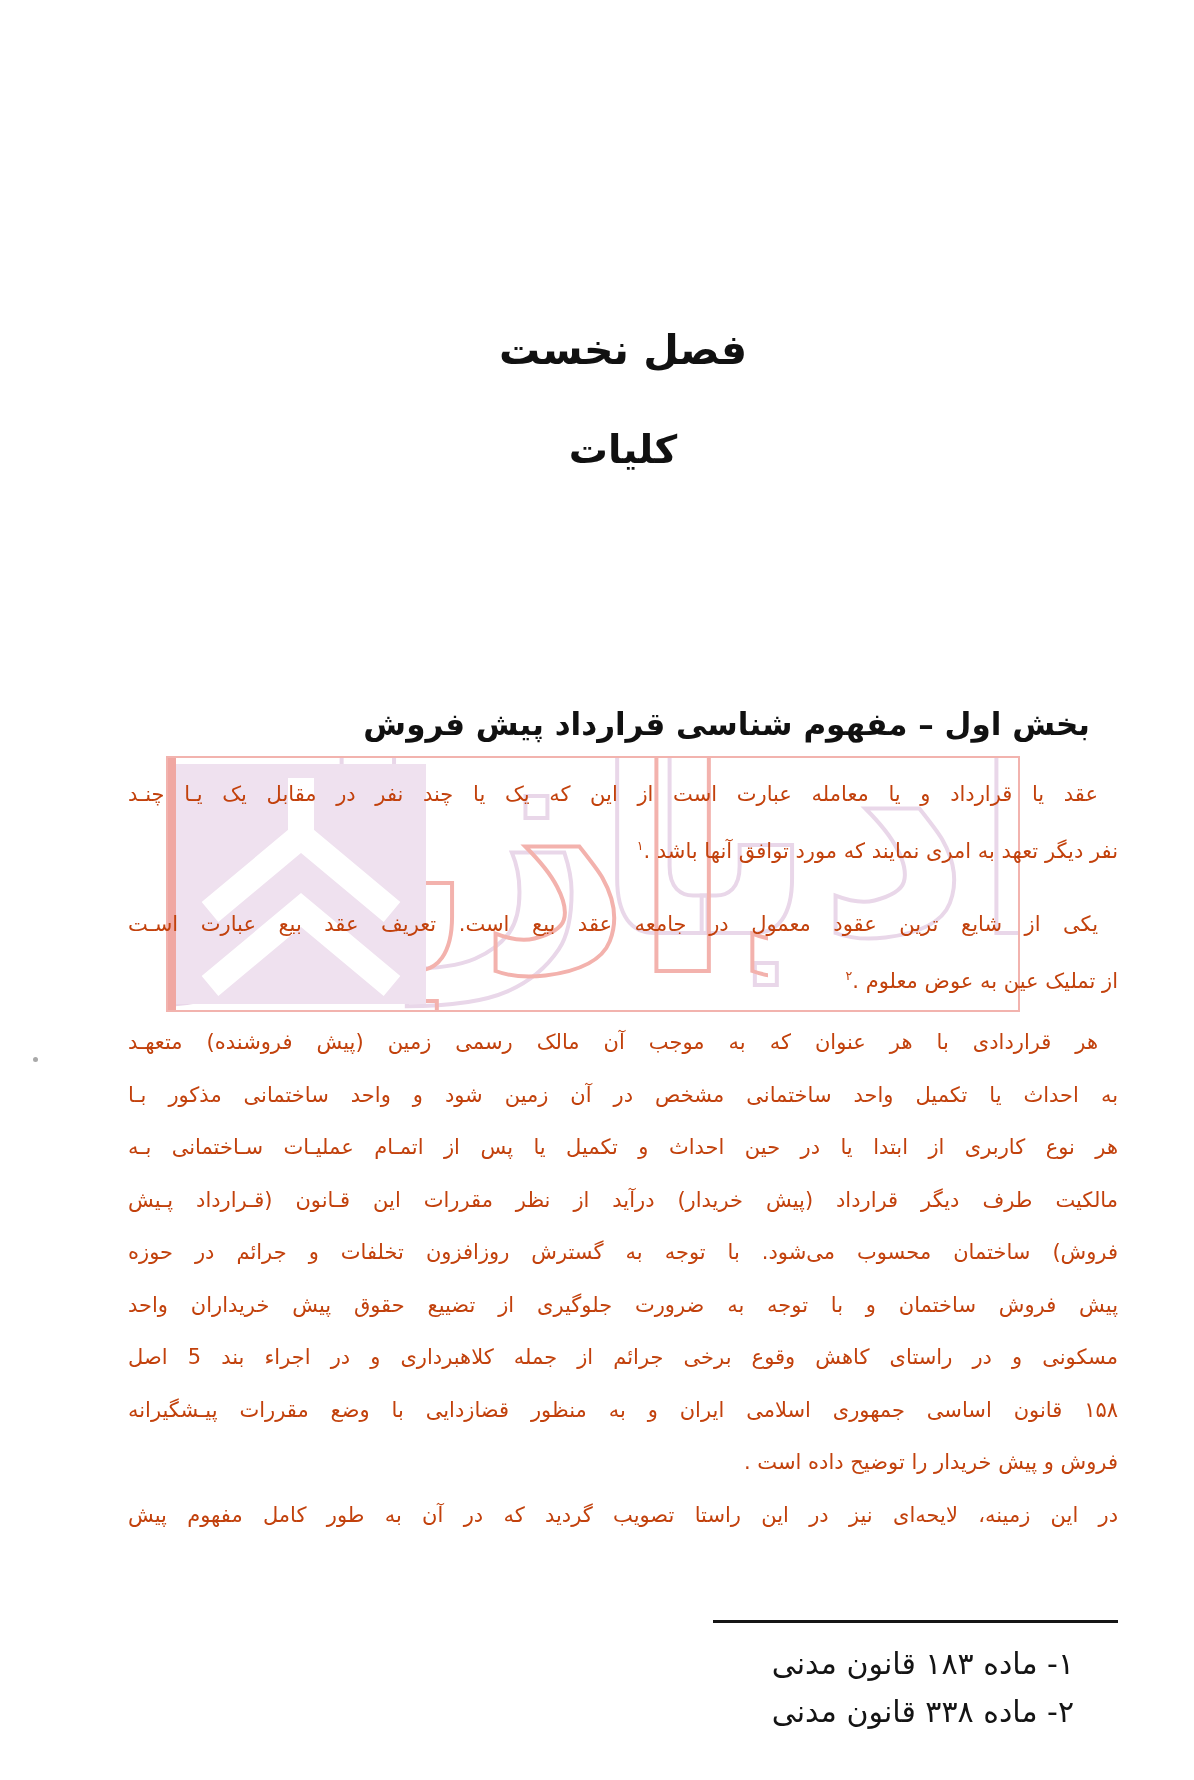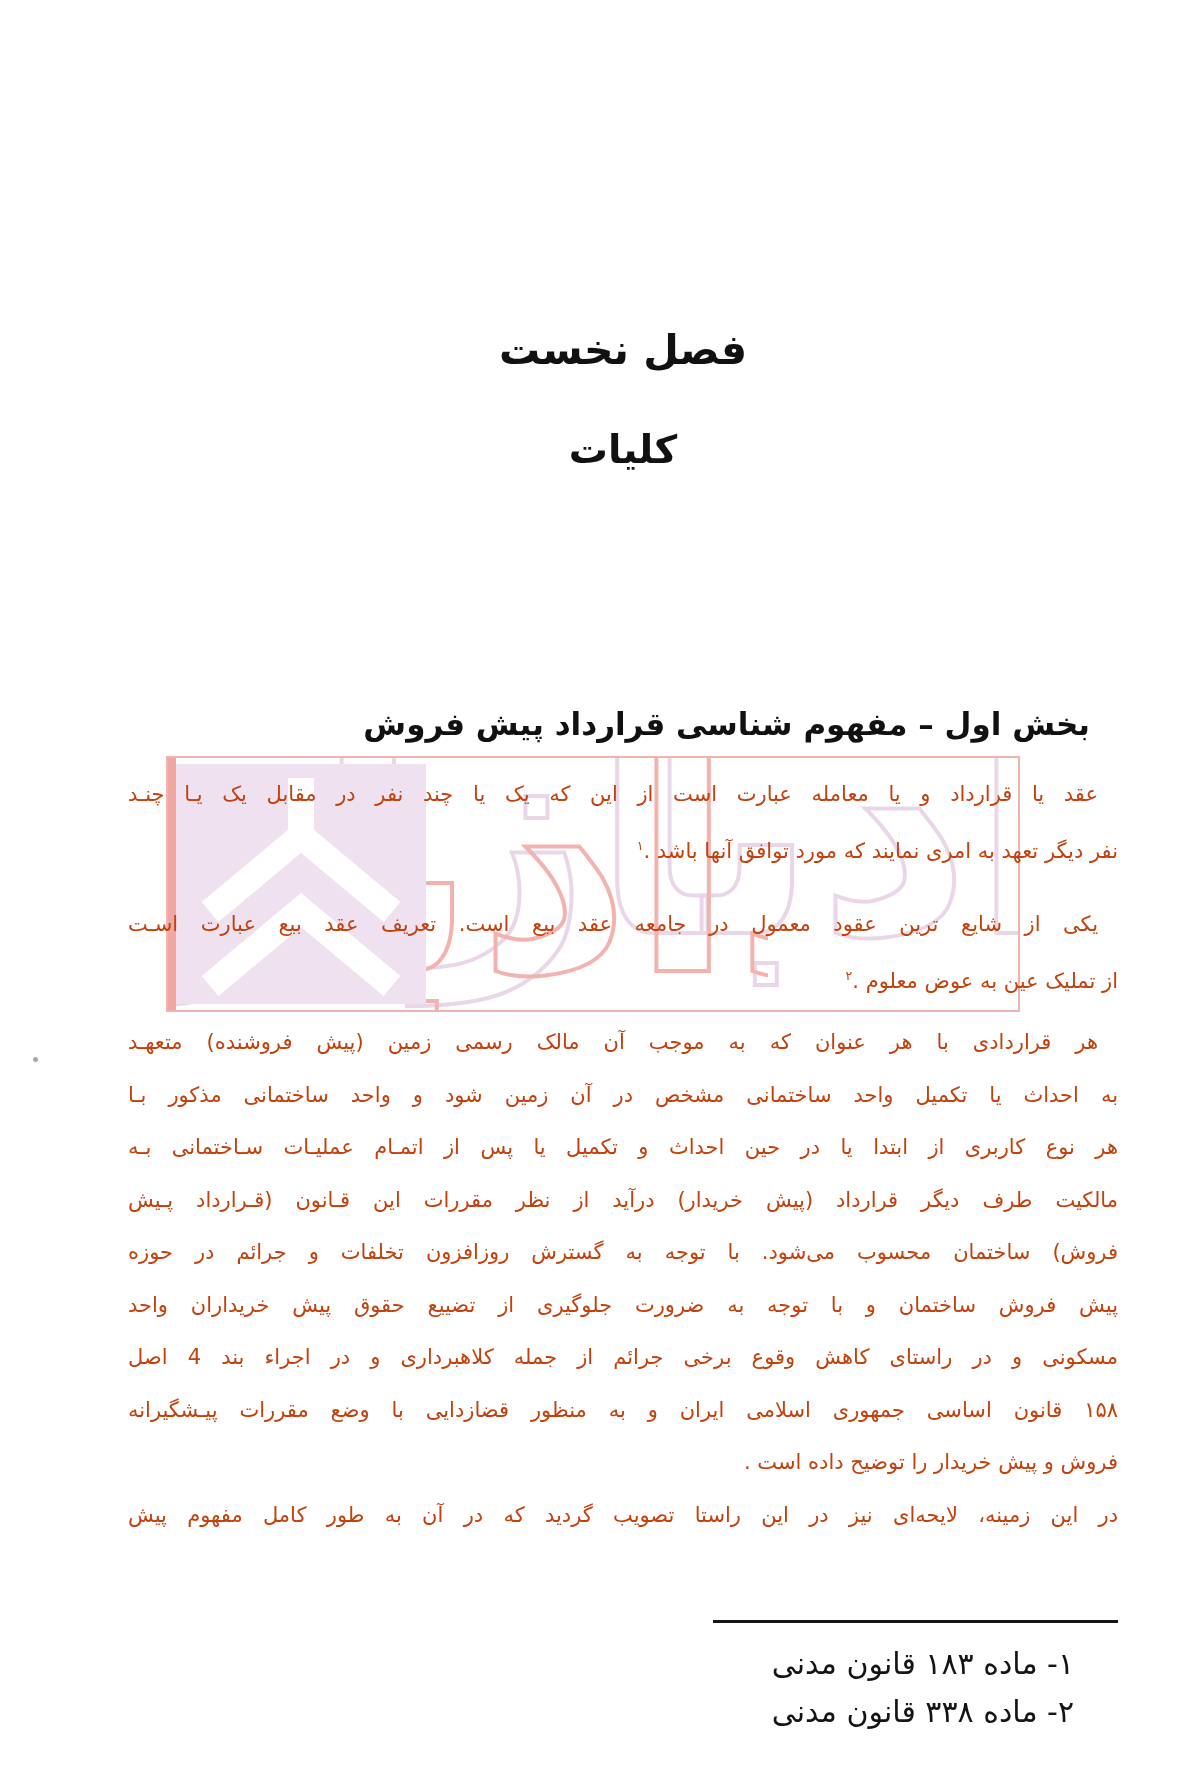--- a/index.html
+++ b/index.html
@@ -97,21 +97,21 @@
       <div class="ln first">یکی از شایع ترین عقود معمول در جامعه عقد بیع است. تعریف عقد بیع عبارت اسـت</div>
       <div class="ln last">از تملیک عین به عوض معلوم .<sup>۲</sup></div>
     </div>
   <div class="para para-3">
       <div class="ln first">هر قراردادی با هر عنوان که به موجب آن مالک رسمی زمین (پیش فروشنده) متعهـد</div>
       <div class="ln">به احداث یا تکمیل واحد ساختمانی مشخص در آن زمین شود و واحد ساختمانی مذکور بـا</div>
       <div class="ln">هر نوع کاربری از ابتدا یا در حین احداث و تکمیل یا پس از اتمـام عملیـات سـاختمانی بـه</div>
       <div class="ln">مالکیت طرف دیگر قرارداد (پیش خریدار) درآید از نظر مقررات این قـانون (قـرارداد پـیش</div>
       <div class="ln">فروش) ساختمان محسوب می‌شود. با توجه به گسترش روزافزون تخلفات و جرائم در حوزه</div>
       <div class="ln">پیش فروش ساختمان و با توجه به ضرورت جلوگیری از تضییع حقوق پیش خریداران واحد</div>
-      <div class="ln">مسکونی و در راستای کاهش وقوع برخی جرائم از جمله کلاهبرداری و در اجراء بند 4 اصل</div>
+      <div class="ln">مسکونی و در راستای کاهش وقوع برخی جرائم از جمله کلاهبرداری و در اجراء بند 5 اصل</div>
       <div class="ln">۱۵۸ قانون اساسی جمهوری اسلامی ایران و به منظور قضازدایی با وضع مقررات پیـشگیرانه</div>
       <div class="ln last">فروش و پیش خریدار را توضیح داده است .</div>
       <div class="ln">در این زمینه، لایحه‌ای نیز در این راستا تصویب گردید که در آن به طور کامل مفهوم پیش</div>
     </div>
 
   <div class="fn-rule"></div>
   <div class="footnotes">
     <div>۱- ماده ۱۸۳ قانون مدنی</div>
     <div>۲- ماده ۳۳۸ قانون مدنی</div>
   </div>

